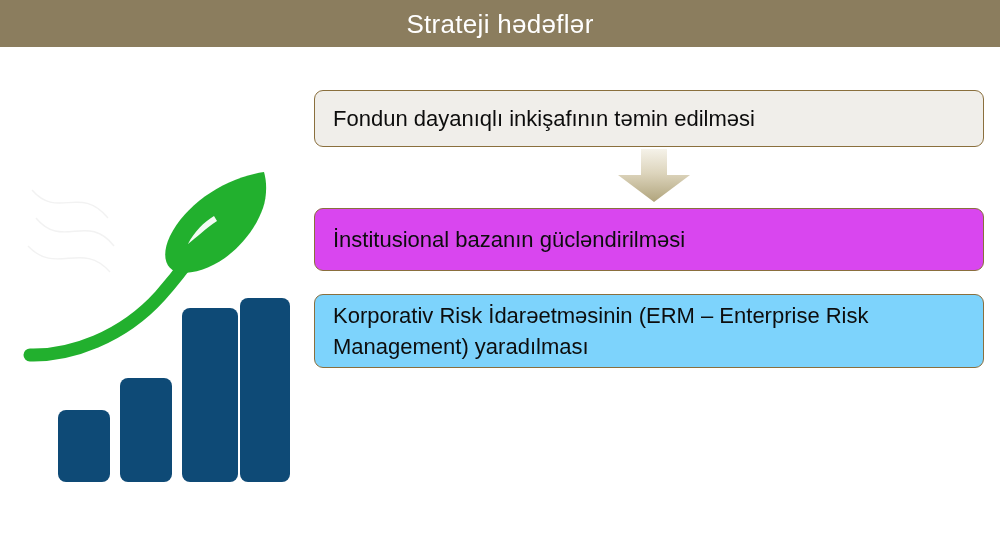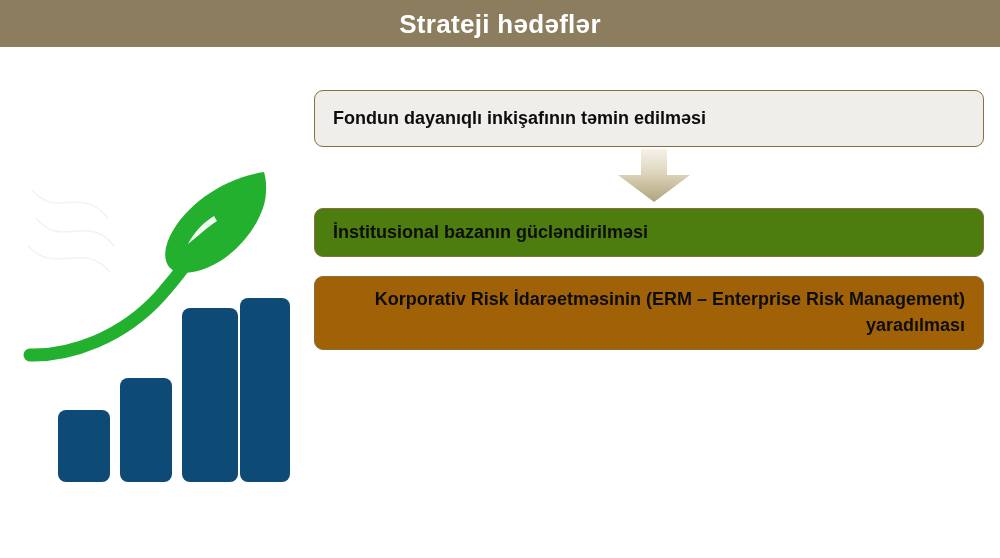--- a/index.html
+++ b/index.html
@@ -29,21 +29,21 @@
     width: 1000px;
     height: 47px;
     background: #8b7d5e;
     display: flex;
     align-items: center;
     justify-content: center;
   }
   .header-title {
     color: #ffffff;
     font-size: 26px;
-    font-weight: 700;
+    font-weight: 400;
     letter-spacing: 0.3px;
     line-height: 1;
     white-space: nowrap;
   }
 
   
   .illustration {
     position: absolute;
     left: 18px;
     top: 160px;
@@ -60,38 +60,37 @@
   .goal-box {
     position: absolute;
     box-sizing: border-box;
     border: 1.6px solid #8a6f3d;
     border-radius: 9px;
     display: flex;
     align-items: center;
     padding: 0 18px;
   }
   .goal-box .goal-text {
-    font-size: 18px;
+    font-size: 22px;
     color: #0d0d0d;
     line-height: 1.42;
-    font-weight: 700;
+    font-weight: 400;
   }
 
   .box-1 {
     left: 314px;  top: 90px;  width: 670px; height: 57px;
     background: #f0eeea;
   }
   .box-2 {
-    left: 314px;  top: 208px; width: 670px; height: 49px;
-    background: #4d7c0f;
+    left: 314px;  top: 208px; width: 670px; height: 63px;
+    background: #d946ef;
   }
   .box-3 {
-    left: 314px;  top: 276px; width: 670px; height: 74px;
-    background: #a16207;
-    text-align: right;
+    left: 314px;  top: 294px; width: 670px; height: 74px;
+    background: #7dd3fc;
   }
   .box-4 {
     left: 314px;  top: 368px; width: 670px; height: 56px;
     background: #ffffff;
   }
   .box-5 {
     left: 314px;  top: 439px; width: 670px; height: 56px;
     background: #ffffff;
   }
 

